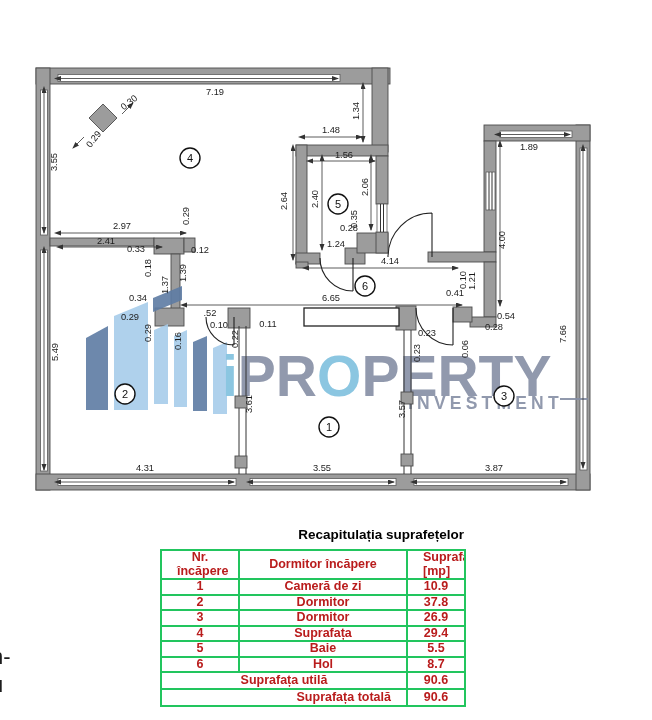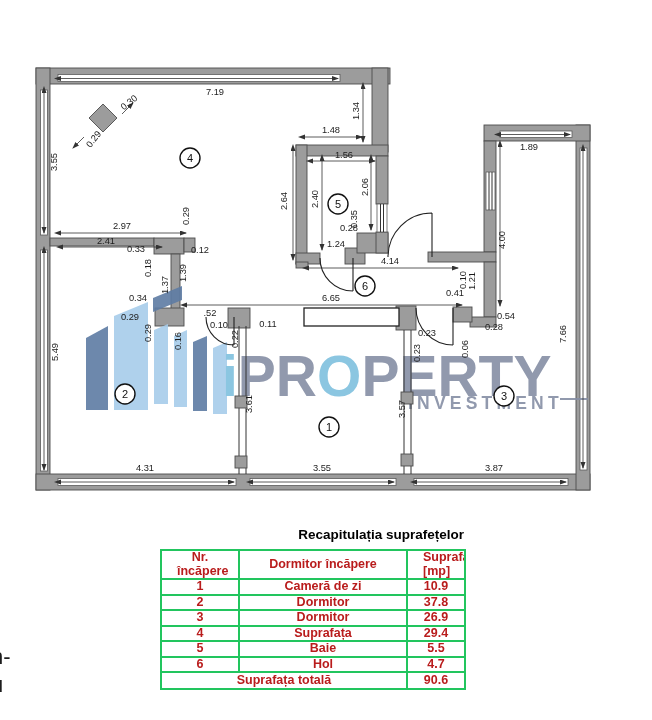--- a/index.html
+++ b/index.html
@@ -252,24 +252,28 @@
           <td>29.4</td>
         </tr>
         <tr>
           <td>5</td>
           <td>Baie</td>
           <td>5.5</td>
         </tr>
         <tr>
           <td>6</td>
           <td>Hol</td>
-          <td>4.7</td>
-        </tr>
-        <tr>
-          <td colspan="2" style="height: 15px;">Suprafața totală</td>
+          <td>8.7</td>
+        </tr>
+        <tr>
+          <td colspan="2" style="height: 15px;">Suprafața utilă</td>
+          <td>90.6</td>
+        </tr>
+        <tr>
+          <td colspan="2" style="height: 15px; text-align: right;">Suprafața totală</td>
           <td>90.6</td>
         </tr>
       </tbody>
   </table>
 </div>
 
 <span class="edge-frag" style="top:644px">n-</span>
 <span class="edge-frag" style="top:672px">u</span>
 
 </body></html>

